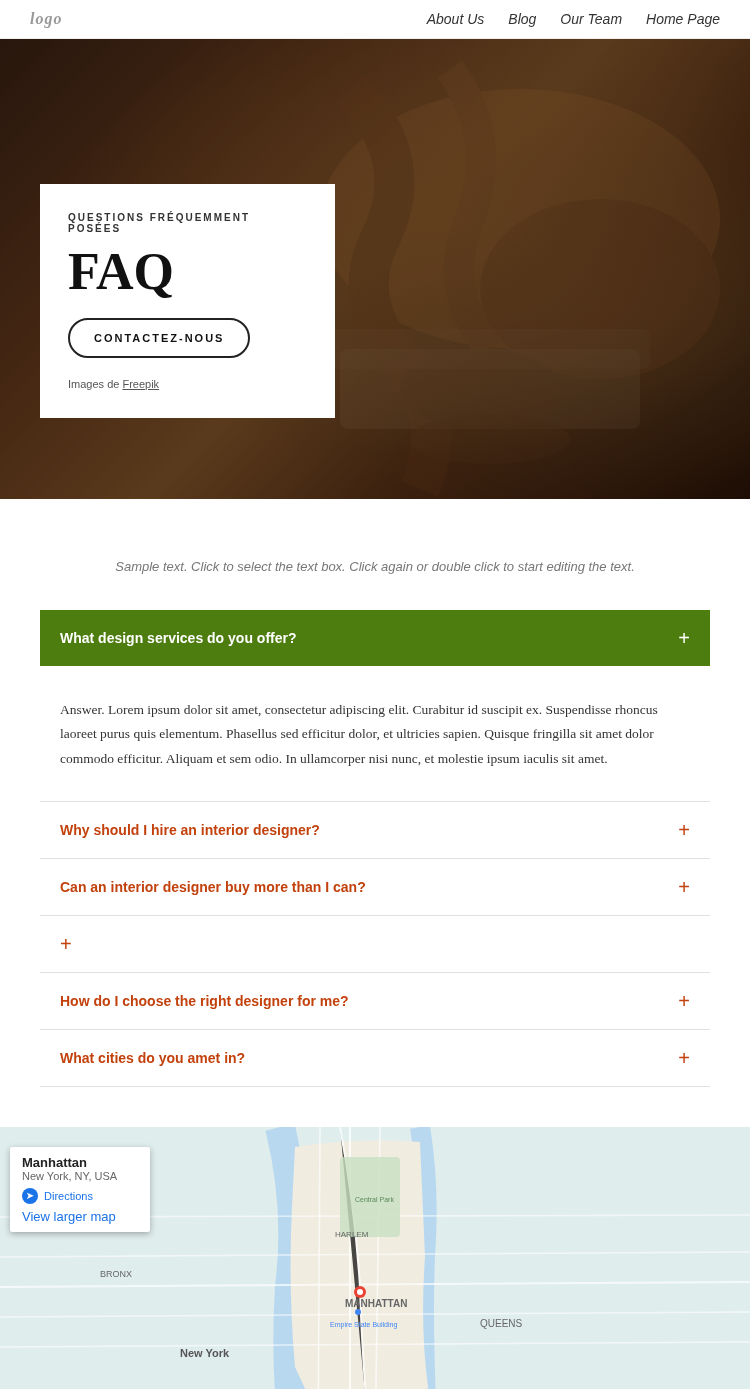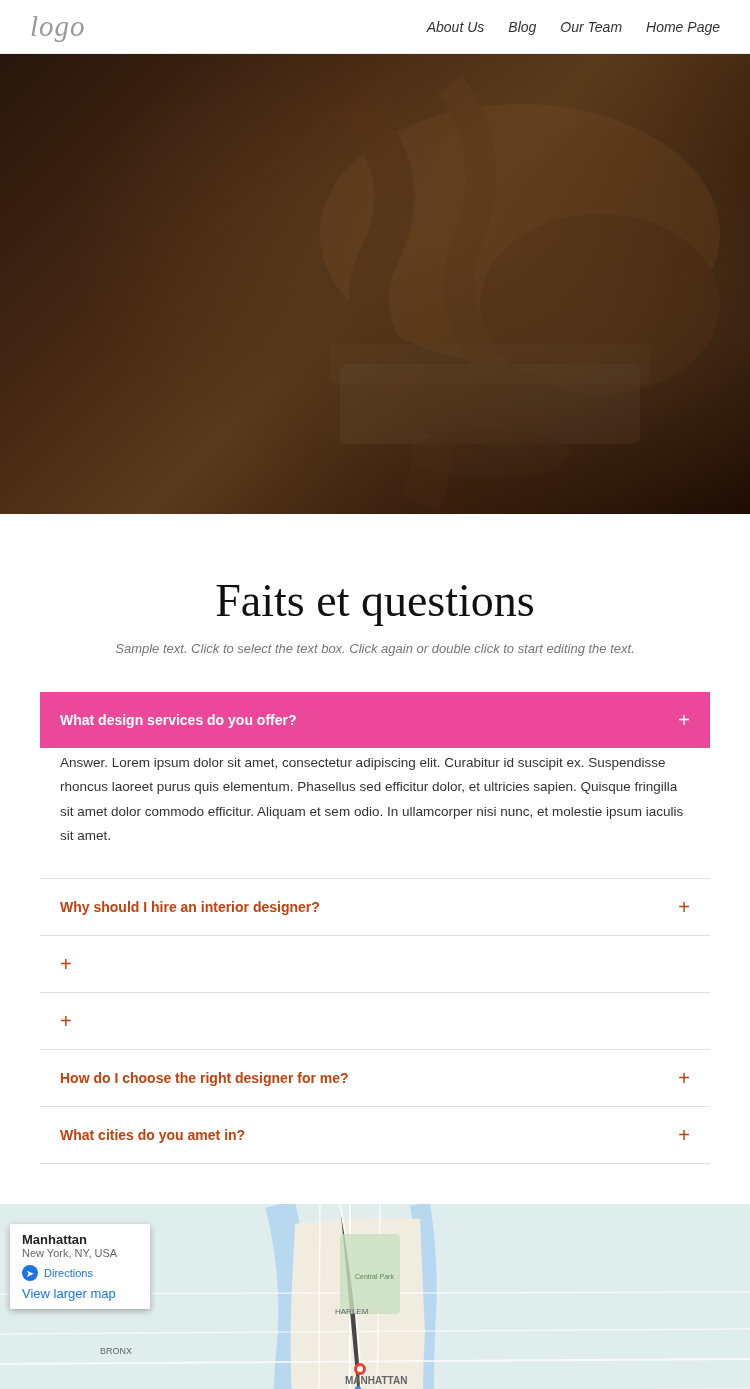--- a/index.html
+++ b/index.html
@@ -10,24 +10,25 @@
       display: flex;
       align-items: center;
       justify-content: space-between;
       padding: 10px 30px;
       background: #fff;
       border-bottom: 1px solid #eee;
       position: relative;
       z-index: 10;
     }
     .logo {
-      font-size: 29px;
+      font-size: 16px;
       color: #999;
       font-style: italic;
       letter-spacing: 1px;
+      font-weight: bold;
     }
     .nav-links {
       display: flex;
       gap: 24px;
       list-style: none;
     }
     .nav-links a {
       text-decoration: none;
       color: #333;
       font-size: 14px;
@@ -144,33 +145,33 @@
       align-items: center;
       justify-content: space-between;
       padding: 18px 20px;
       cursor: pointer;
       font-family: Arial, sans-serif;
       font-size: 14px;
       font-weight: 600;
       color: #c2410c;
     }
     .faq-item:first-child .faq-header {
-      background: #ec4899;
+      background: #4d7c0f;
       color: #fff;
     }
     .faq-icon {
       font-size: 20px;
       font-weight: 300;
       color: inherit;
       line-height: 1;
     }
     .faq-item:first-child .faq-icon { color: #fff; }
     .faq-body {
-      padding: 3px 20px 30px 20px;
-      font-family: Liberation Sans, sans-serif;
+      padding: 32px 20px 30px 20px;
+      font-family: Liberation Serif, serif;
       font-size: 13.5px;
       color: #333;
       line-height: 1.8;
       display: none;
     }
     .faq-item:first-child .faq-body {
       display: block;
     }
 
     
@@ -266,24 +267,31 @@
     <path d="M350 50 Q420 120 380 200 Q350 260 400 320 Q450 380 420 450" stroke="#5c3317" stroke-width="40" fill="none"></path>
     <path d="M450 30 Q500 100 470 180 Q440 250 490 310" stroke="#7a4a25" stroke-width="30" fill="none"></path>
     <ellipse cx="480" cy="350" rx="80" ry="40" fill="#4a2810"></ellipse>
 
     <rect x="340" y="310" width="300" height="80" rx="8" fill="rgba(180,160,130,0.4)"></rect>
     <rect x="330" y="290" width="320" height="40" rx="6" fill="rgba(160,140,110,0.3)"></rect>
 
     <ellipse cx="490" cy="400" rx="80" ry="25" fill="rgba(100,70,40,0.5)"></ellipse>
   </svg>
 
+  <div class="hero-card">
+    <p class="subtitle">QUESTIONS FRÉQUEMMENT POSÉES</p>
+    <h1>FAQ</h1>
+    <button class="contact-btn">CONTACTEZ-NOUS</button>
+    <p class="image-credit">
+      <span>Images de </span><a href="#">Freepik</a>
+    </p>
+  </div>
 </section>
 
 <main class="main-content">
-  <h2 class="section-title">Faits et questions</h2>
   <p class="section-subtitle">Sample text. Click to select the text box. Click again or double click to start editing the text.</p>
 
   <ul class="faq-list">
 
     <li class="faq-item active">
       <div class="faq-header">
         <span>What design services do you offer?</span>
         <span class="faq-icon">+</span>
       </div>
       <div class="faq-body">Answer. Lorem ipsum dolor sit amet, consectetur adipiscing elit. Curabitur id suscipit ex. Suspendisse rhoncus laoreet purus quis elementum. Phasellus sed efficitur dolor, et ultricies sapien. Quisque fringilla sit amet dolor commodo efficitur. Aliquam et sem odio. In ullamcorper nisi nunc, et molestie ipsum iaculis sit amet.</div>
@@ -292,20 +300,21 @@
     <li class="faq-item">
       <div class="faq-header">
         <span>Why should I hire an interior designer?</span>
         <span class="faq-icon">+</span>
       </div>
 
     </li>
 
     <li class="faq-item">
       <div class="faq-header">
+        <span>Can an interior designer buy more than I can?</span>
         <span class="faq-icon">+</span>
       </div>
 
     </li>
 
     <li class="faq-item">
       <div class="faq-header">
         <span class="faq-icon">+</span>
       </div>
 

